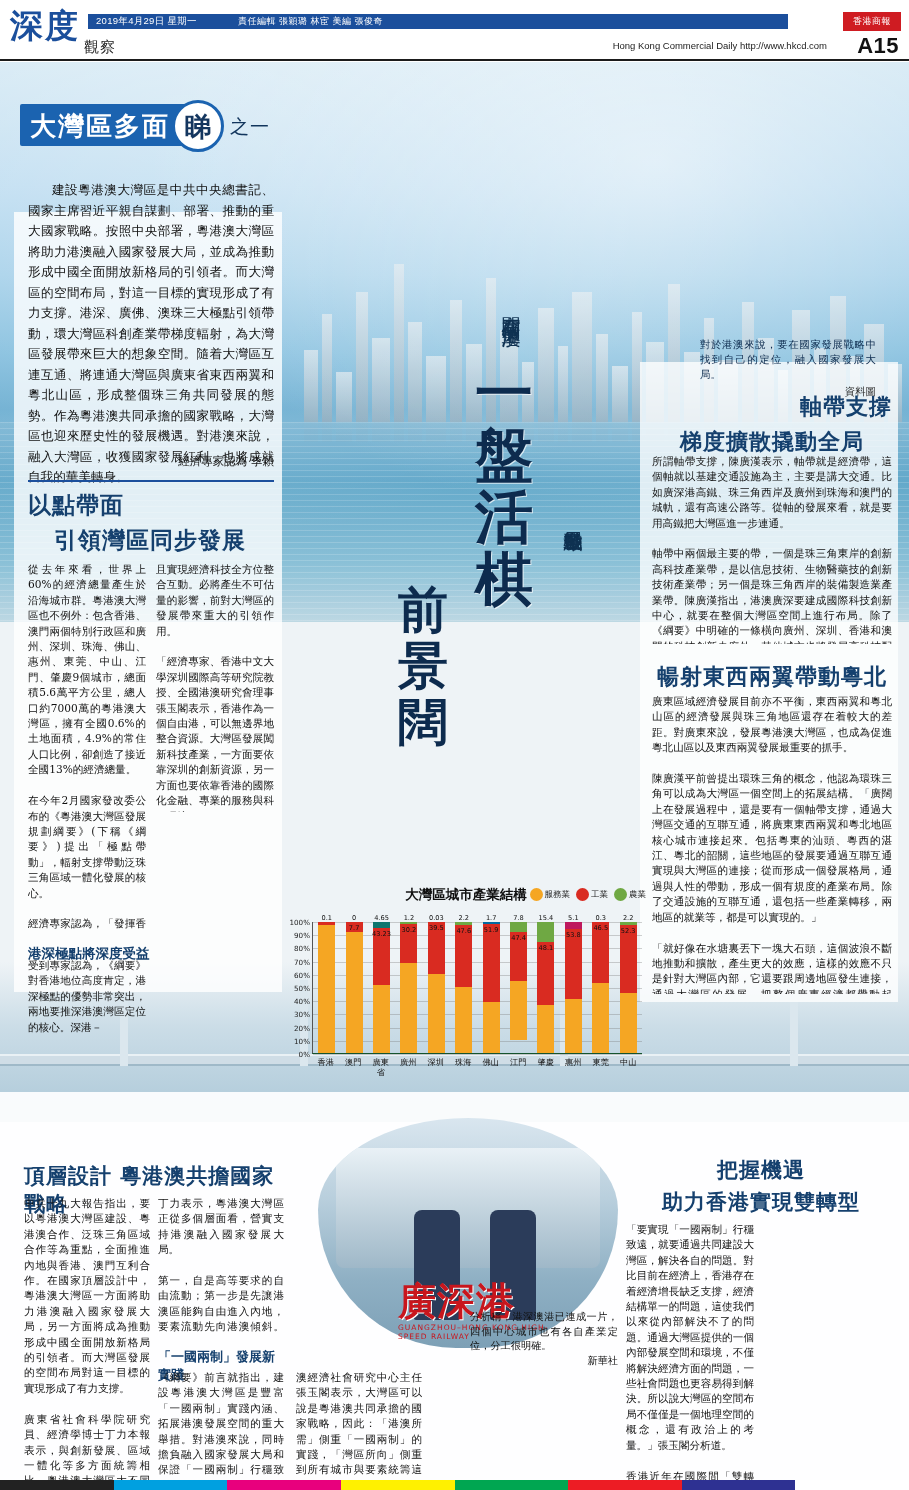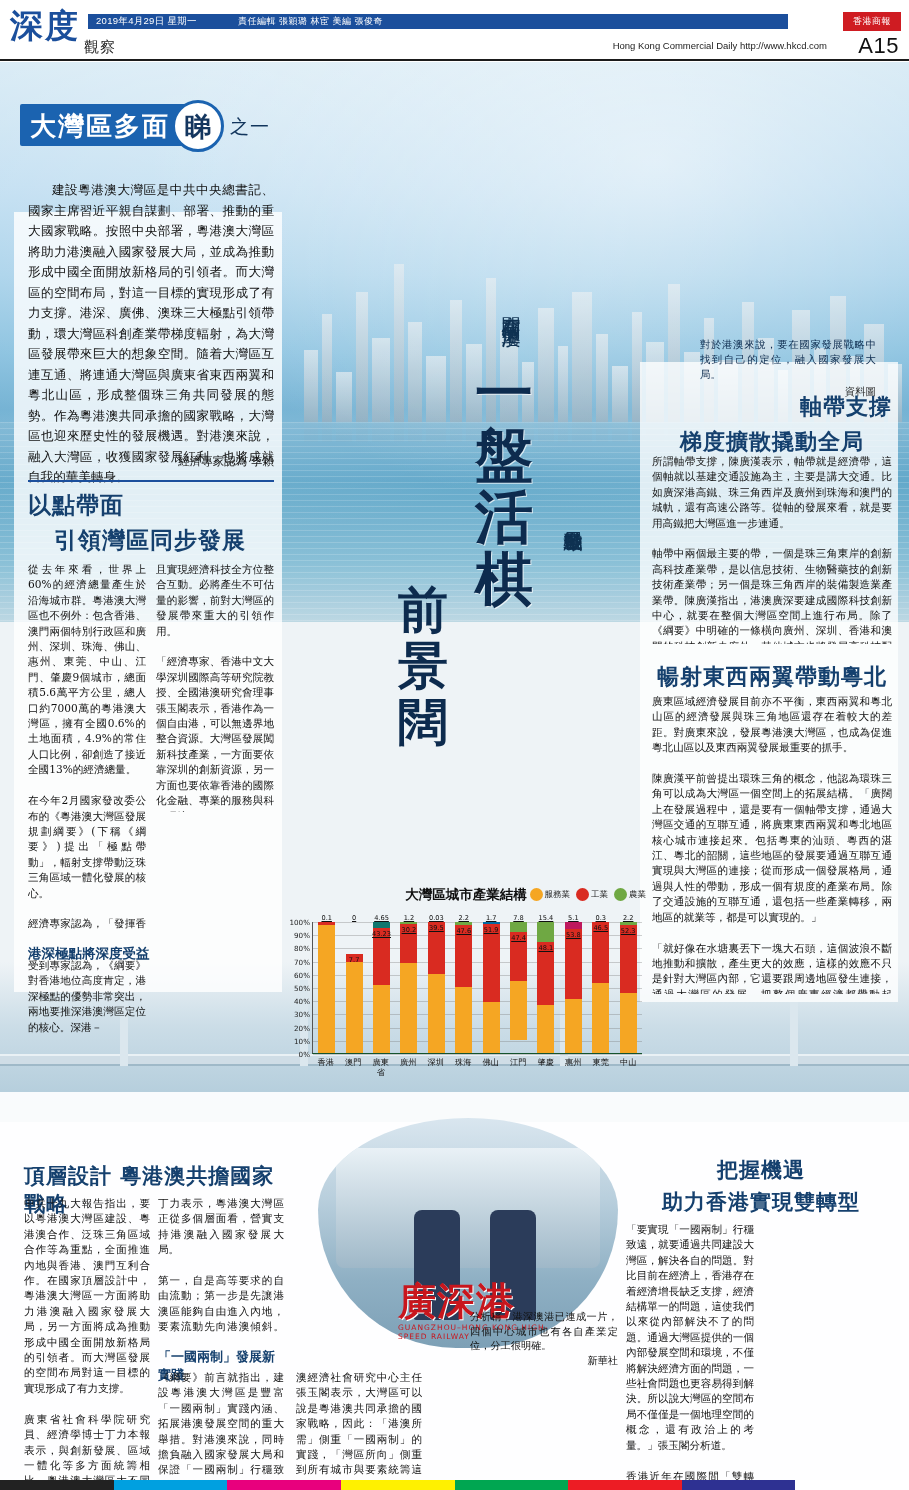--- a/index.html
+++ b/index.html
@@ -41,21 +41,21 @@
   }
   .mh-sub {
     position:absolute; left:84px; top:38px; font-size:15px; color:#1b1b1b;
     font-family:"DejaVu Serif", serif; letter-spacing:1px;
   }
   .mh-eng {
     position:absolute; right:82px; top:40px; font-size:9.5px; color:#222;
     text-align:right; white-space:nowrap;
   }
   .mh-page {
-    position:absolute; right:10px; top:33px; font-size:22px; font-weight:normal;
+    position:absolute; right:10px; top:33px; font-size:22px; font-weight:bold;
     color:#111; letter-spacing:0.5px;
   }
   .mh-rule {
     position:absolute; left:0; top:59px; width:909px; height:2px; background:#1b1b1b;
   }
 
   
   .page {
     position:absolute; left:0; top:62px; width:909px; height:1428px;
     overflow:hidden; background:#eef3f6;
@@ -248,21 +248,21 @@
   .ylab{
     position:absolute; right:100%; transform:translateY(-50%); padding-right:3px;
     font-size:7.2px; color:#222; font-family:"DejaVu Sans", sans-serif; white-space:nowrap;
   }
   .bars{ position:absolute; left:0; top:0; width:100%; height:100%; display:flex;
     align-items:flex-end; justify-content:space-around; }
   .bar{ width:17px; position:relative; height:100%; display:flex; flex-direction:column; }
   .seg{ width:100%; position:relative; }
   .seg-v{
     position:absolute; left:50%; transform:translateX(-50%);
-    font-size:6.6px; color:#111; font-family:"DejaVu Sans", sans-serif; white-space:nowrap;text-decoration:underline;
+    font-size:6.6px; color:#111; font-family:"DejaVu Sans", sans-serif; white-space:nowrap;
   }
   .xlabels{
     position:absolute; left:26px; top:150px; width:330px; height:30px;
     display:flex; justify-content:space-around;
   }
   .xlabels span{
     width:17px; font-size:8.2px; line-height:9.5px; color:#111; text-align:center;
     font-family:"DejaVu Serif", serif;
   }
 
@@ -514,21 +514,21 @@
             </div>
             <div class="seg" style="height: 2.904px; background: rgb(217, 43, 33);">
               <span class="seg-v" style="top: 2px;">2.2</span>
             </div>
             <div class="seg" style="height: 128.964px; background: rgb(245, 166, 35);"></div>
           </div>
           <div class="bar">
             <div class="seg" style="height: 0px; background: rgb(111, 168, 67);">
               <span class="seg-v" style="top: -8px;">0</span>
             </div>
-            <div class="seg" style="height: 10.164px; background: rgb(217, 43, 33); margin-top: 32px;">
+            <div class="seg" style="height: 10.164px; background: rgb(217, 43, 33);">
               <span class="seg-v" style="top: 2px;">7.7</span>
             </div>
             <div class="seg" style="height: 121.836px; background: rgb(245, 166, 35);"></div>
           </div>
           <div class="bar">
             <div class="seg" style="height: 6.138px; background: #0f766e;">
               <span class="seg-v" style="top: -8px;">4.65</span>
             </div>
             <div class="seg" style="height: 57.0636px; background: rgb(217, 43, 33);">
               <span class="seg-v" style="top: 2px;">43.23</span>

